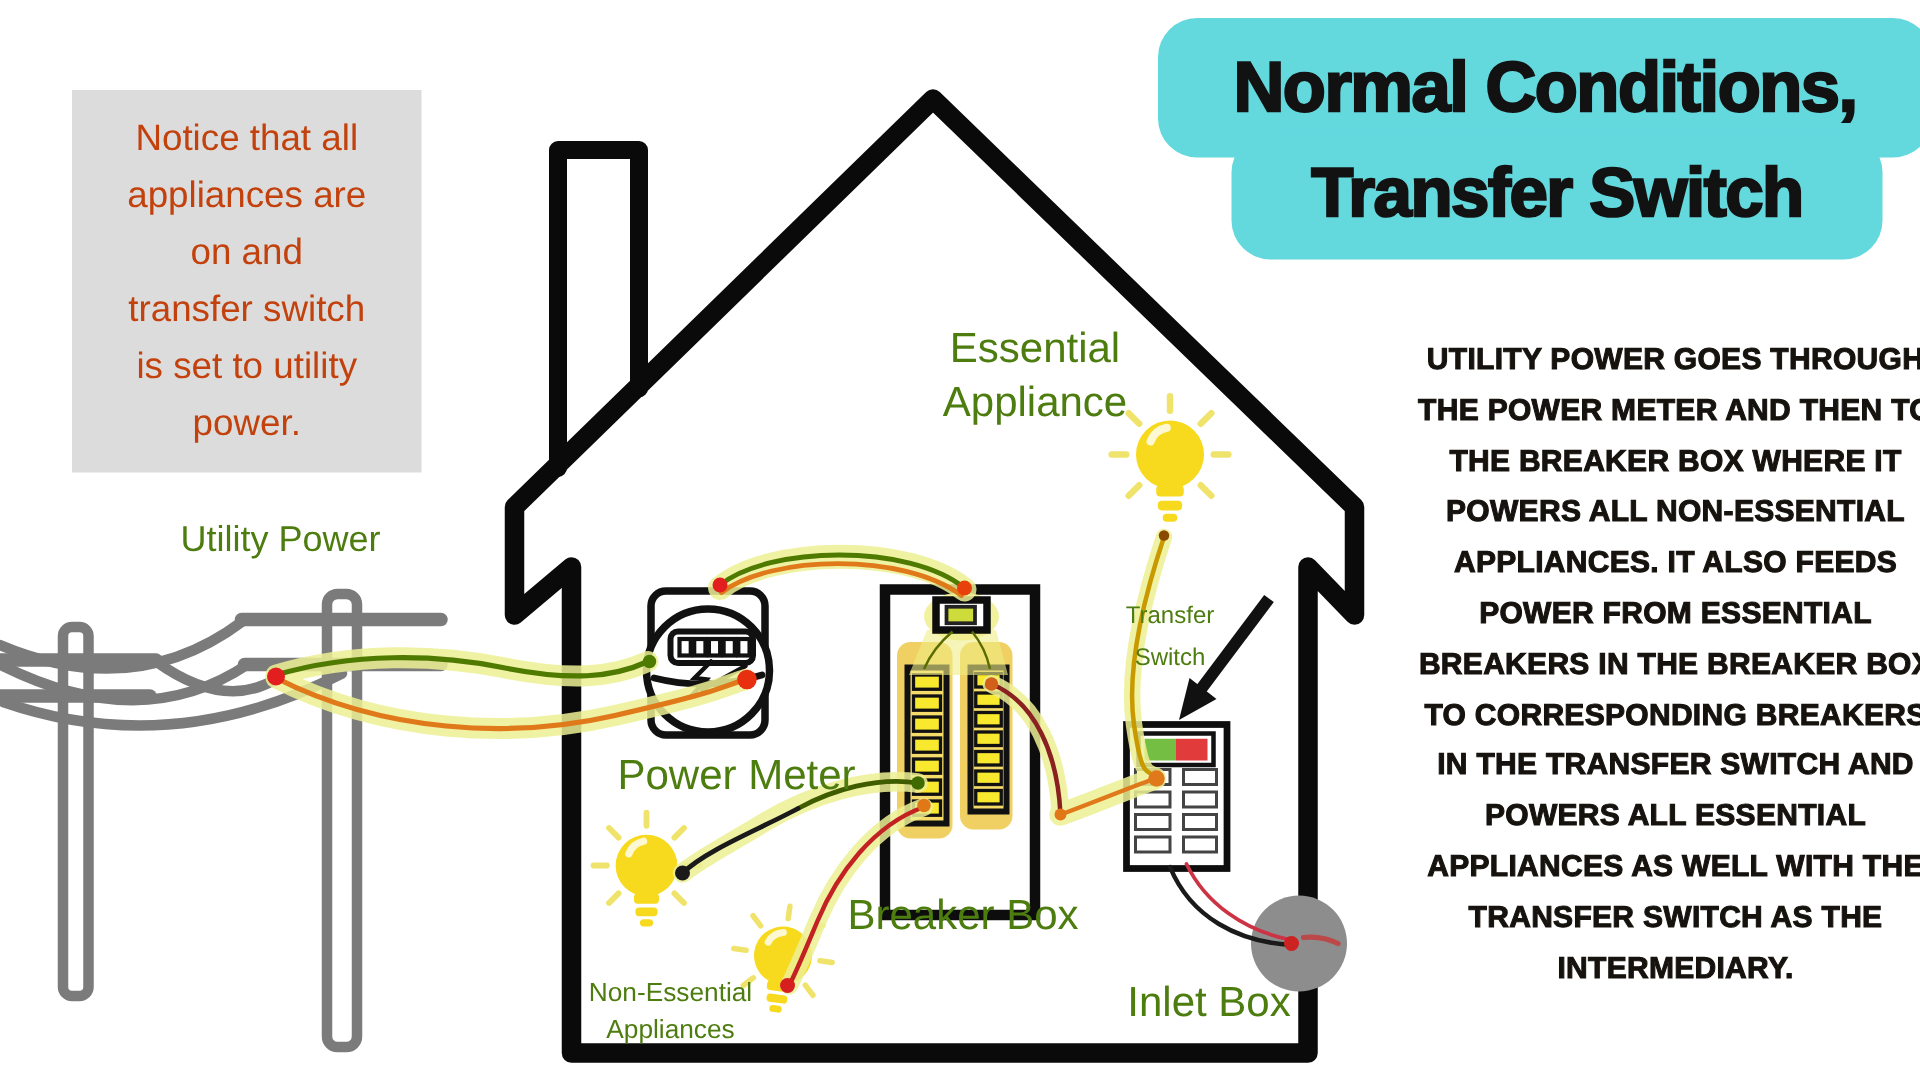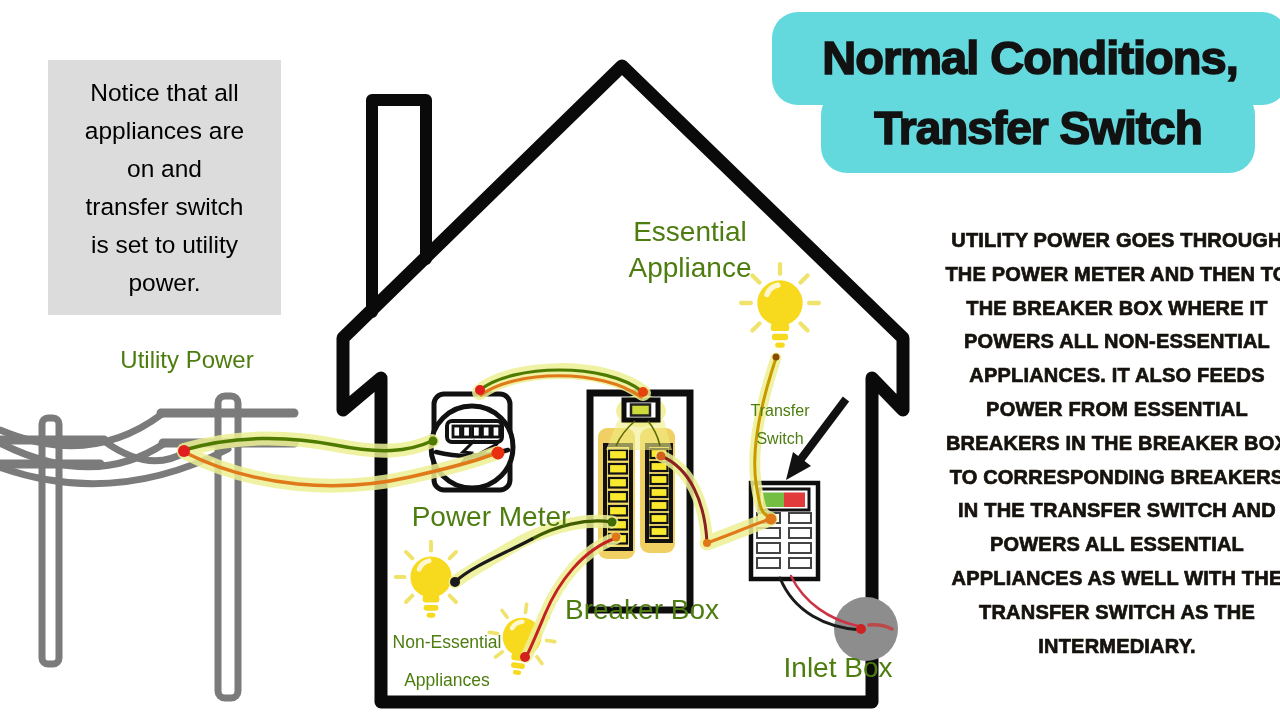--- a/index.html
+++ b/index.html
@@ -19,42 +19,42 @@
     -webkit-text-stroke:1.6px #121212;
     text-align:center;white-space:nowrap;
   }
   
   .note-box{
     background:var(--note-bg,#DCDCDC);
     left:48px;top:60px;width:233px;height:255px;
     display:flex;align-items:center;justify-content:center;
   }
   .note-text{
-    color:#000000;font-size:24.5px;line-height:38px;text-align:center;
+    color:#c2410c;font-size:24.5px;line-height:38px;text-align:center;
     white-space:pre-line;
   }
   
   .description{
     left:932px;top:224px;width:370px;
     color:#16130f;font-weight:700;font-size:20px;line-height:33.8px;
     -webkit-text-stroke:0.7px #16130f;letter-spacing:0.2px;
     text-align:center;white-space:pre-line;
   }
   
   .dlabel{
     color:#4d7c0f;text-align:center;white-space:pre-line;
     transform:translateX(-50%);
   }
   .lab-utility{left:187px;top:346px;font-size:24px;}
   .lab-meter{left:491px;top:501px;font-size:28px;}
   .lab-breaker{left:642px;top:594px;font-size:28px;}
-  .lab-inlet{left:838px;top:652px;font-size:28px;}
+  .lab-inlet{left:806px;top:652px;font-size:28px;}
   .lab-essential{left:690px;top:214px;font-size:28px;line-height:36px;}
   .lab-transfer{left:780px;top:397px;font-size:16px;line-height:28px;}
-  .lab-nonessential{left:447px;top:623px;font-size:17.5px;line-height:38px;}
+  .lab-nonessential{left:447px;top:649px;font-size:17.5px;line-height:25px;}
 </style>
 </head>
 <body>
 
 <svg id="diagram" viewBox="0 0 1280 720" xmlns="http://www.w3.org/2000/svg">
 
   <g stroke="#7b7b7b" fill="none" stroke-linecap="round">
     <rect x="42" y="418" width="17" height="246" rx="6" stroke-width="7" fill="#ffffff"></rect>
     <rect x="218" y="396" width="20" height="302" rx="7" stroke-width="7" fill="#ffffff"></rect>
     <path d="M 0 440 H 104" stroke-width="9"></path>

